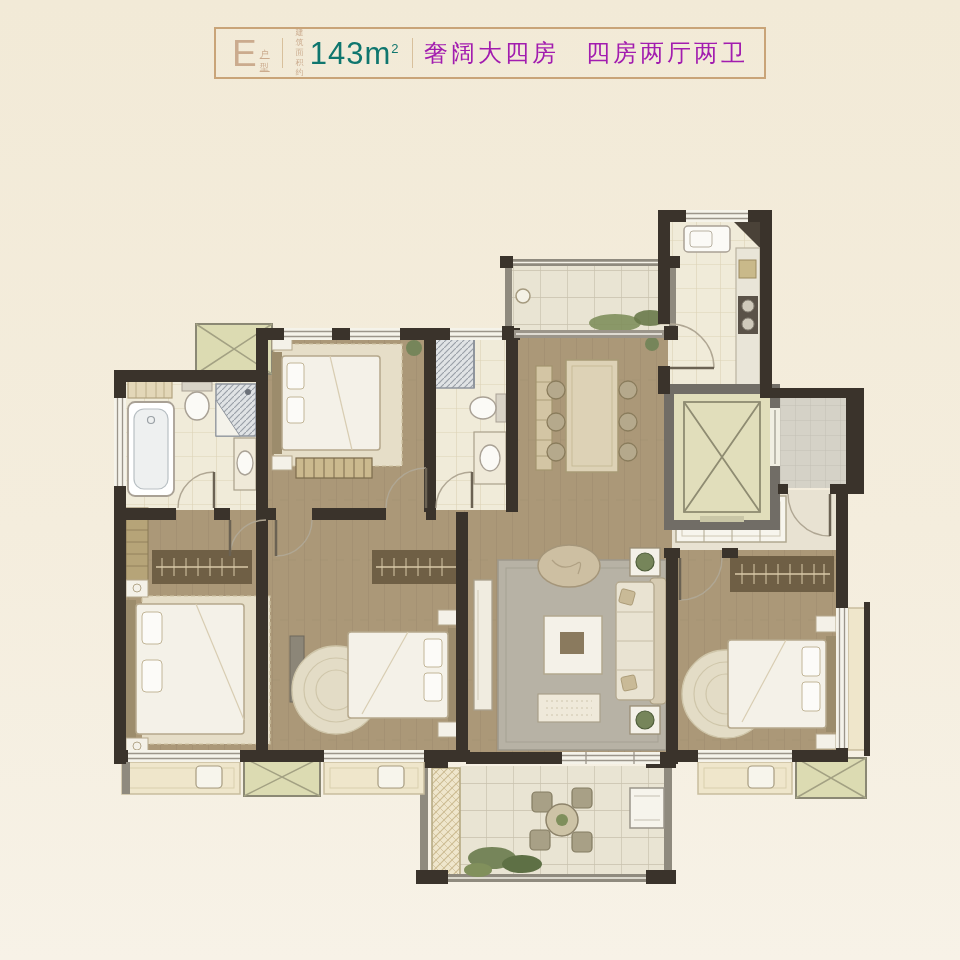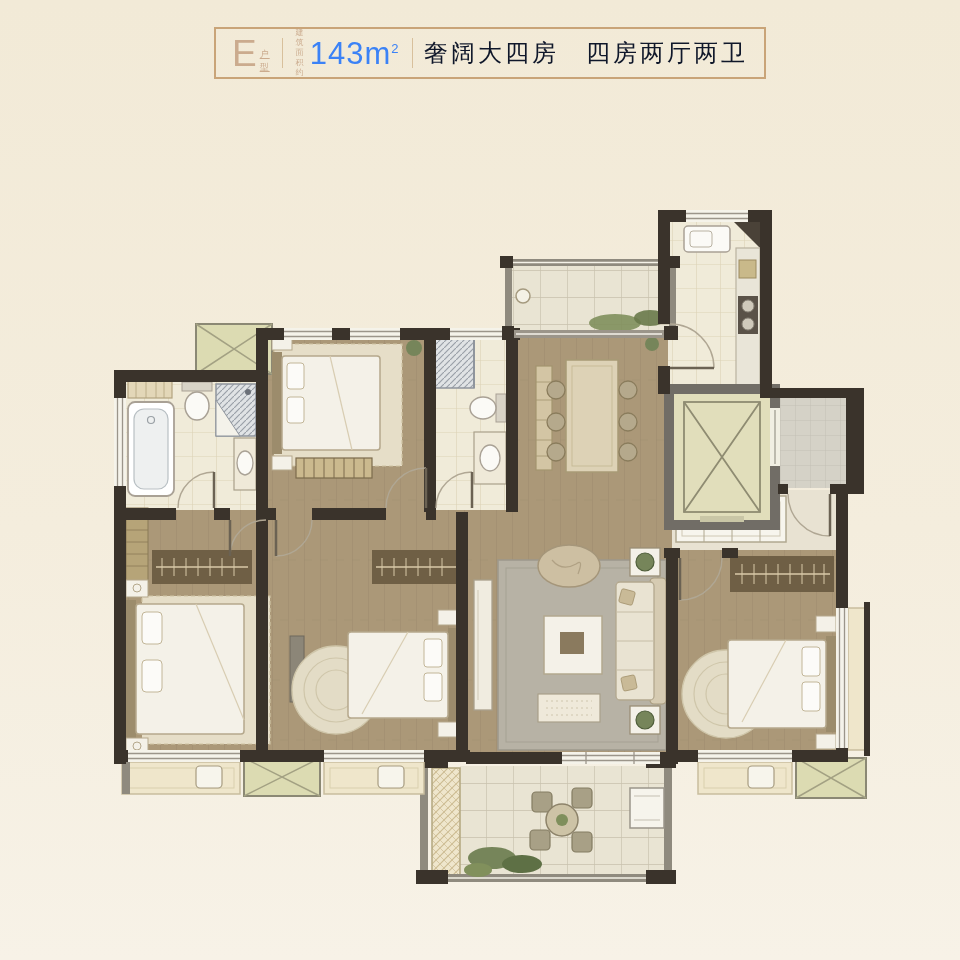--- a/index.html
+++ b/index.html
@@ -15,23 +15,23 @@
   }
   .header{
     position:absolute;left:214px;top:27px;width:552px;height:52px;
     border:2px solid #c9a478;box-sizing:border-box;
     display:flex;align-items:center;padding:0 16px;color:var(--accent);
   }
   .unit-letter{font-size:37px;line-height:1;font-weight:400;color:#cbab8e;}
   .unit-label{font-size:9px;letter-spacing:1px;margin:16px 0 0 3px;color:#cbab8e;text-decoration:underline;}
   .vdiv{width:1px;height:30px;background:#d8c09c;margin:0 12px;}
   .area-label{font-size:8px;line-height:1.25;color:#cbab8e;letter-spacing:1px;margin-right:4px;text-align:center;}
-  .area-value{font-size:31px;line-height:1;letter-spacing:1px;color:#3b82f6;}
+  .area-value{font-size:31px;line-height:1;letter-spacing:1px;color:#0f766e;}
   .area-value sup{font-size:13px;}
-  .tagline{font-size:24px;letter-spacing:3px;color:#0f172a;white-space:nowrap;}
+  .tagline{font-size:24px;letter-spacing:3px;color:#a21caf;white-space:nowrap;}
   .plan{position:absolute;left:0;top:0;}
 </style>
 </head>
 <body>
 
 <svg class="plan" width="960" height="960" viewBox="0 0 960 960">
   <defs>
     <pattern id="wood" width="16" height="120" patternUnits="userSpaceOnUse">
       <rect width="16" height="120" fill="var(--wood-floor,#ab9878)"></rect>
       <line x1="0" y1="0" x2="0" y2="120" stroke="#9a886a" stroke-width="1.2" opacity="0.7"></line>

